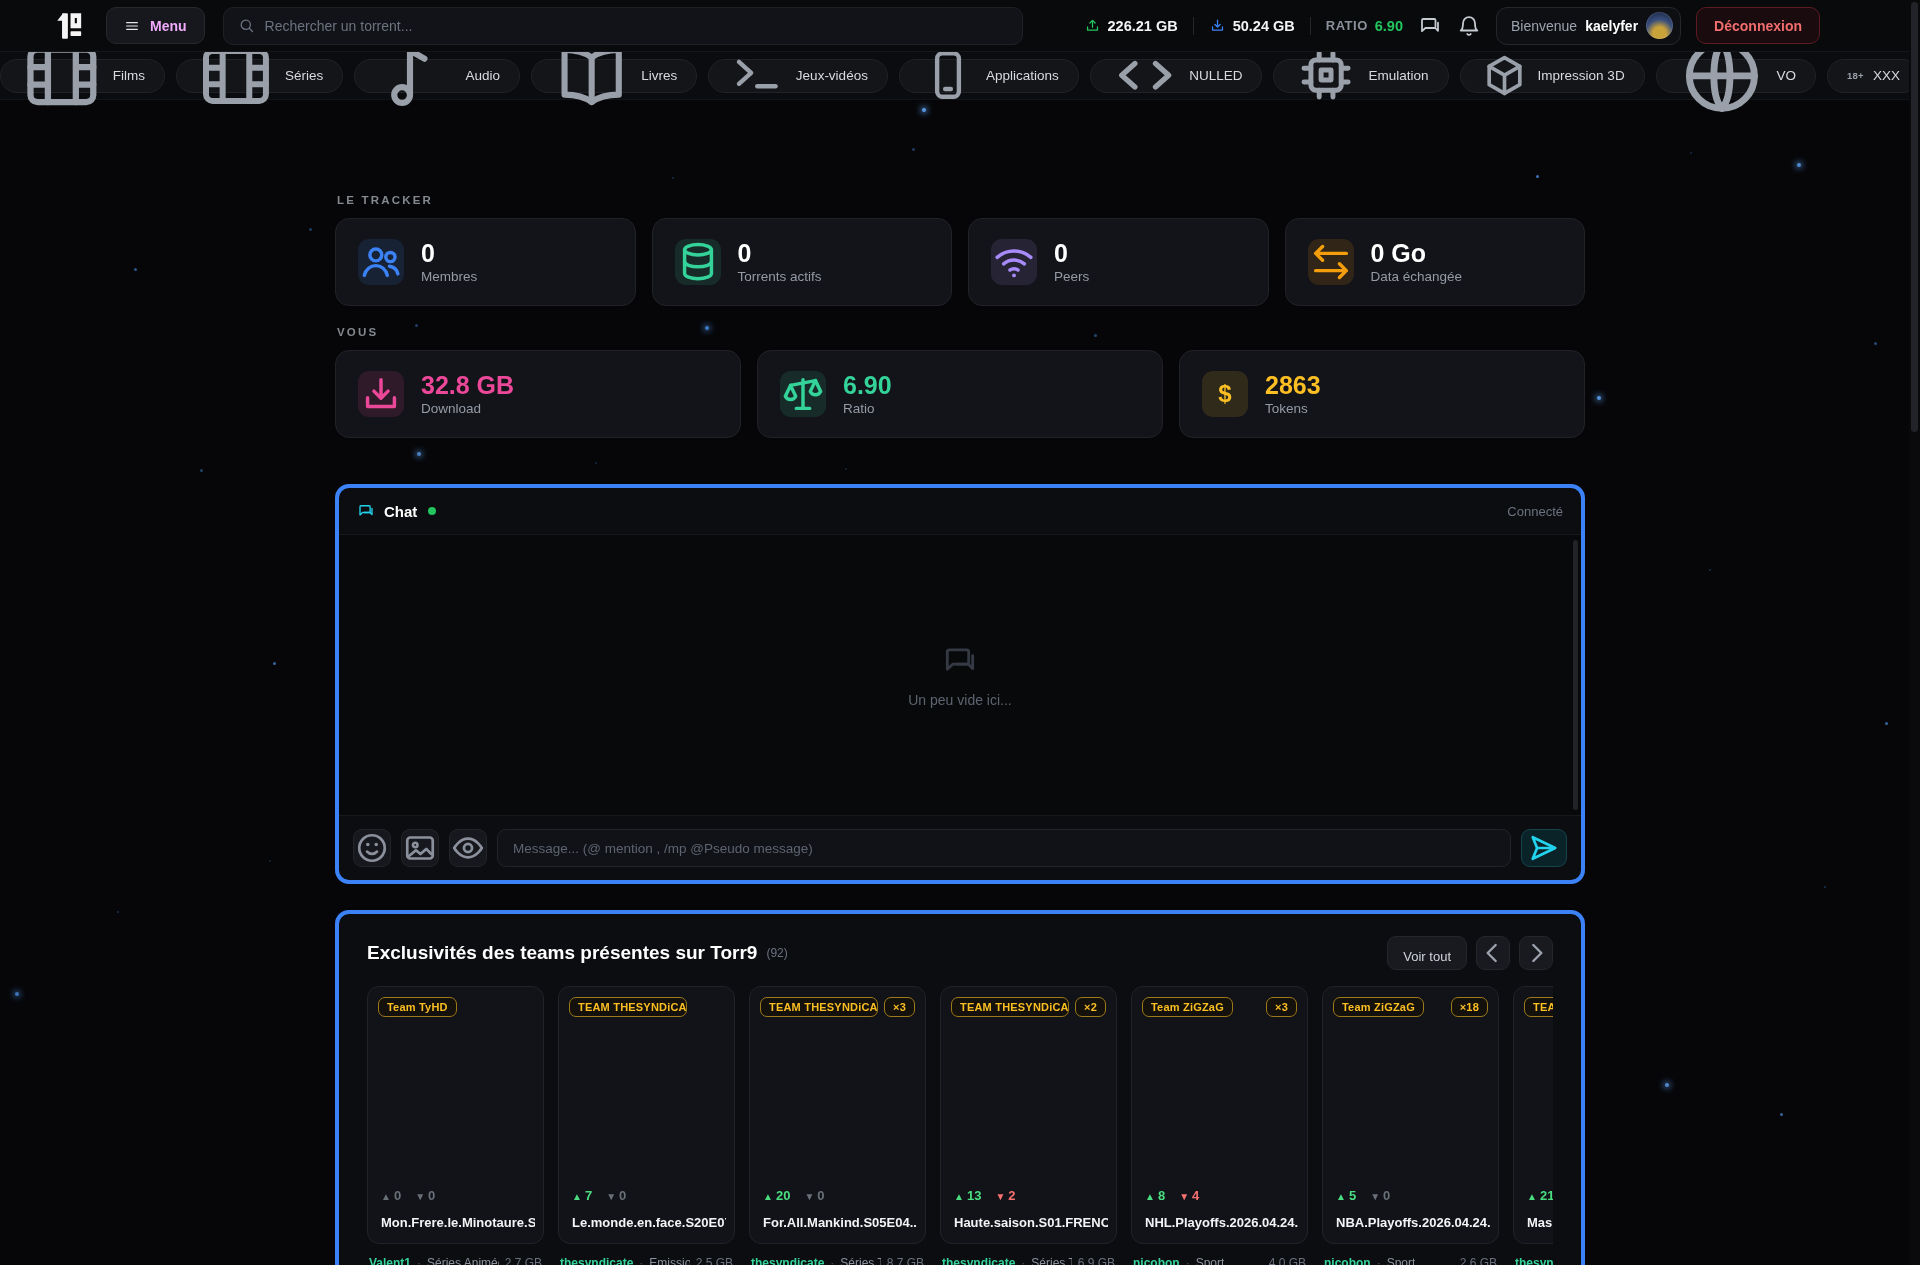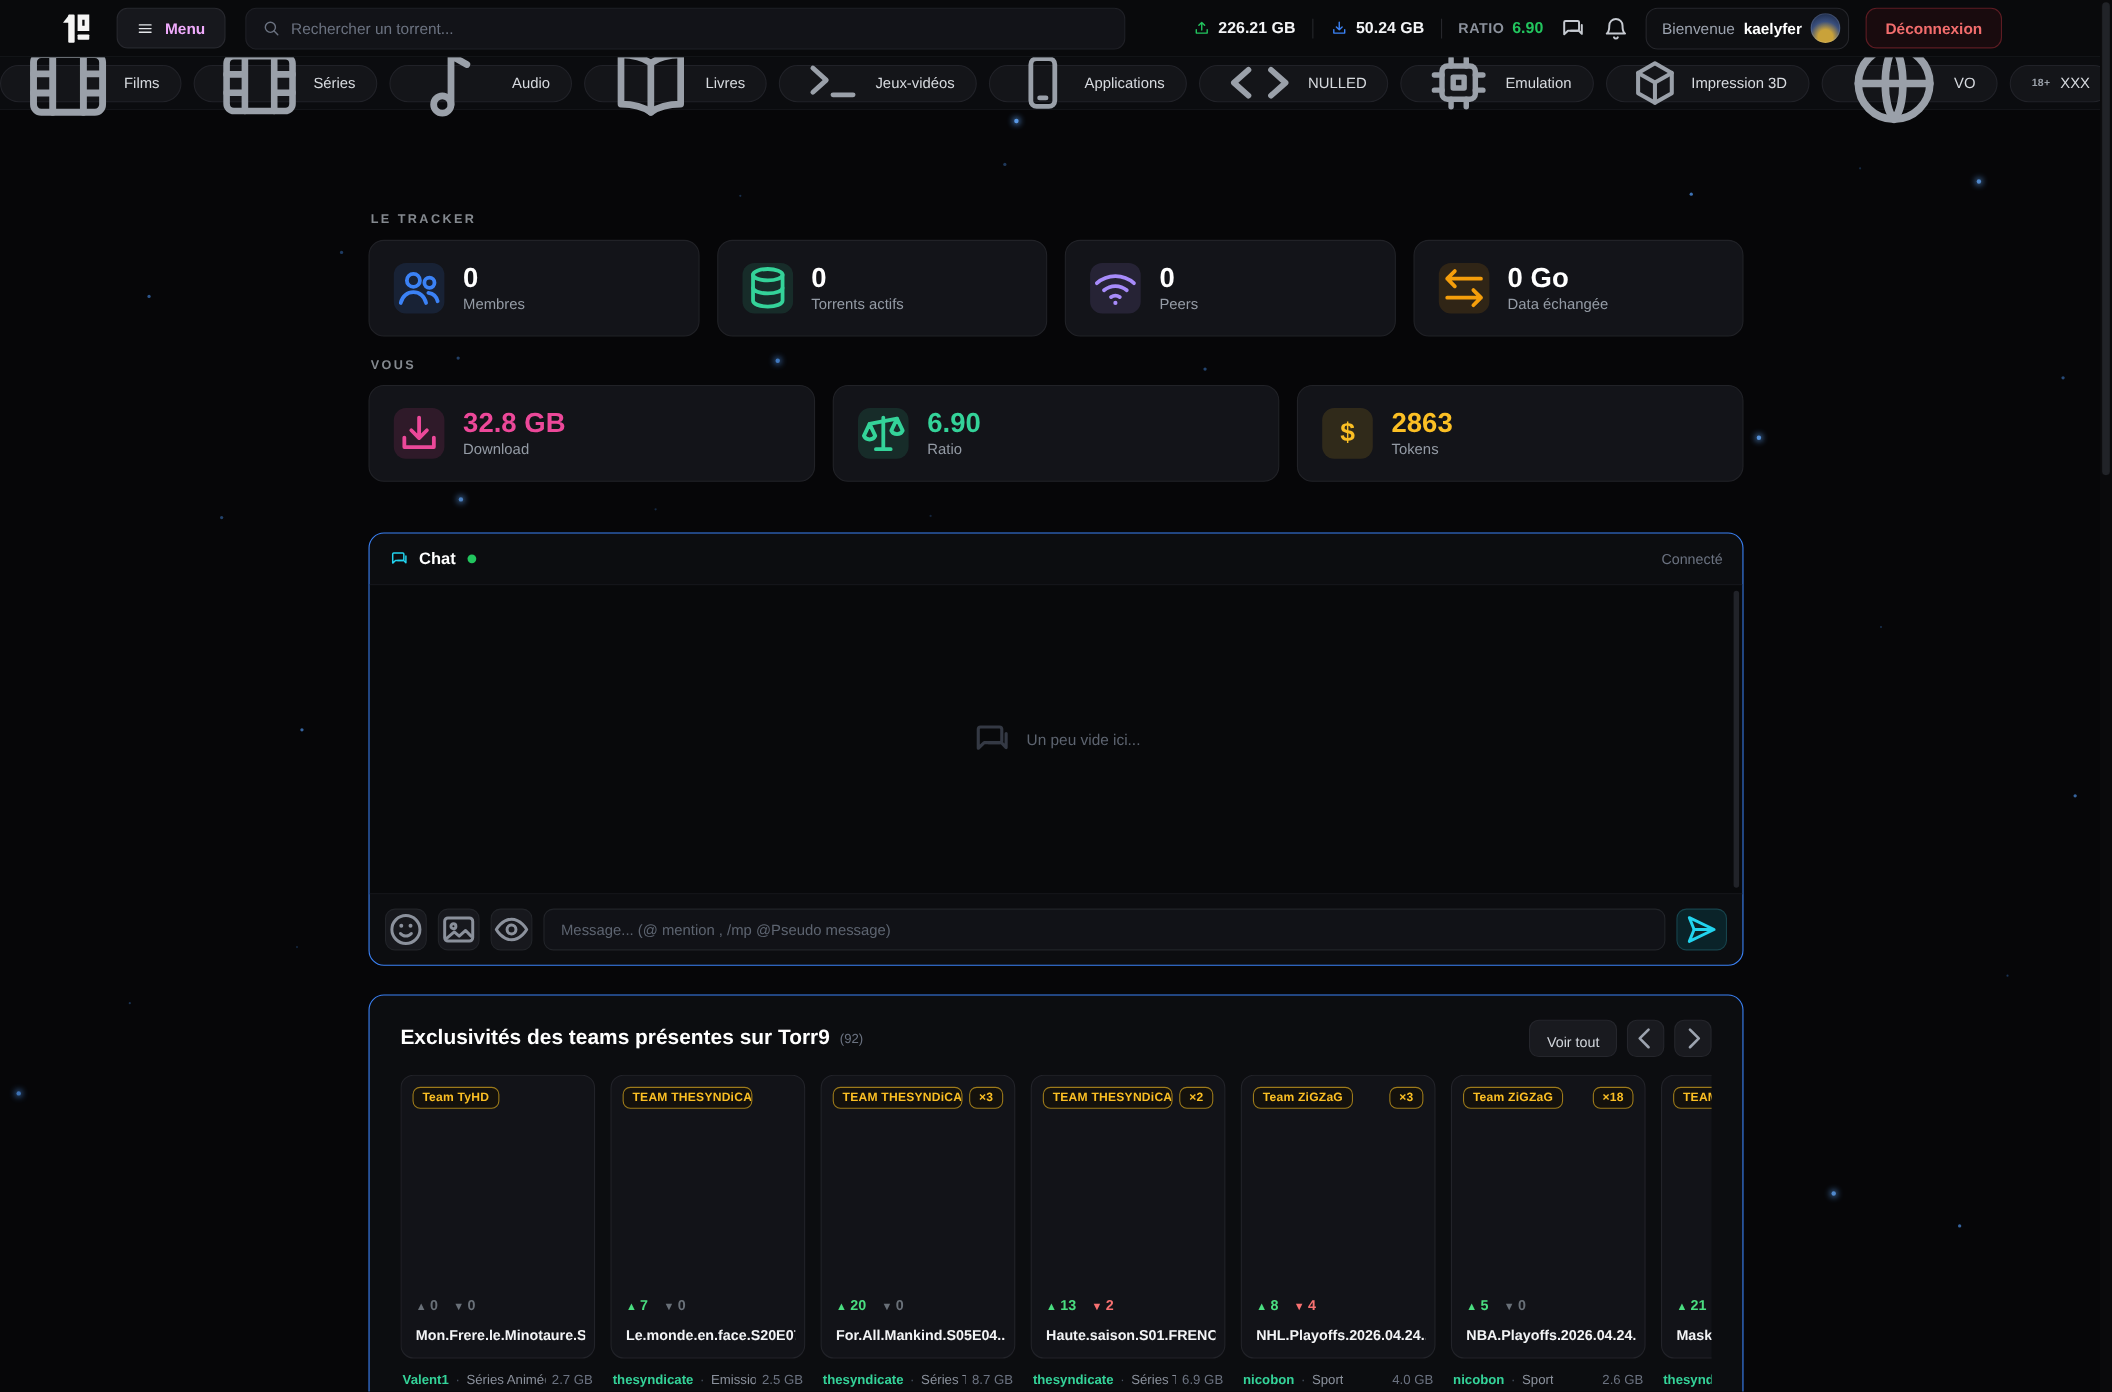--- a/index.html
+++ b/index.html
@@ -90,31 +90,31 @@
   .scard {
     flex:1; display:flex; align-items:center; gap:17px; padding:20px 22px;
     background:#131419; border:1px solid #212227; border-radius:14px;
   }
   .tile { width:46px; height:46px; border-radius:11px; display:flex; align-items:center; justify-content:center; flex:0 0 auto; }
   .tile svg { width:23px; height:23px; }
   .dollar-glyph { font-size:24px; font-weight:700; }
   .sval { font-size:25px; font-weight:700; color:#fff; line-height:1.05; }
   .slabel { font-size:13.5px; color:#949ba5; margin-top:3px; }
   
-  .panel { background:#0c0d10; border:1px solid #3b82f6; border-radius:14px; }
+  .panel { background:#0c0d10; border:4px solid #3b82f6; border-radius:14px; }
   .chat-panel { margin-top:46px; overflow:hidden; }
   .chat-head { display:flex; align-items:center; gap:9px; height:46px; padding:0 18px; }
   .chat-head .ic { width:18px; height:18px; color:#22d3ee; display:flex; }
   .chat-title { font-size:15px; font-weight:700; color:#fff; }
   .online-dot { width:8px; height:8px; border-radius:50%; background:#22c55e; margin-left:2px; }
   .chat-status { margin-left:auto; font-size:13px; color:#6b7280; }
   .chat-body {
     height:282px; background:#08090b;
     border-top:1px solid #17181c; border-bottom:1px solid #17181c;
-    position:relative; display:flex; flex-direction:row; align-items:center; justify-content:center; gap:12px;
+    position:relative; display:flex; flex-direction:column; align-items:center; justify-content:center; gap:12px;
   }
   .chat-empty-ic { width:38px; height:38px; color:#343944; }
   .chat-empty-ic svg { width:38px; height:38px; }
   .chat-empty-text { font-size:14px; color:#5d6470; }
   .chat-scrollbar { position:absolute; right:3px; top:5px; bottom:5px; width:5px; background:#212329; border-radius:3px; }
   .chat-foot { display:flex; gap:10px; padding:13px 14px; align-items:center; }
   .icon-btn {
     width:38px; height:38px; border-radius:9px; flex:0 0 auto;
     background:#17181d; border:1px solid #222429; color:#8b919c;
     display:flex; align-items:center; justify-content:center; cursor:pointer;

